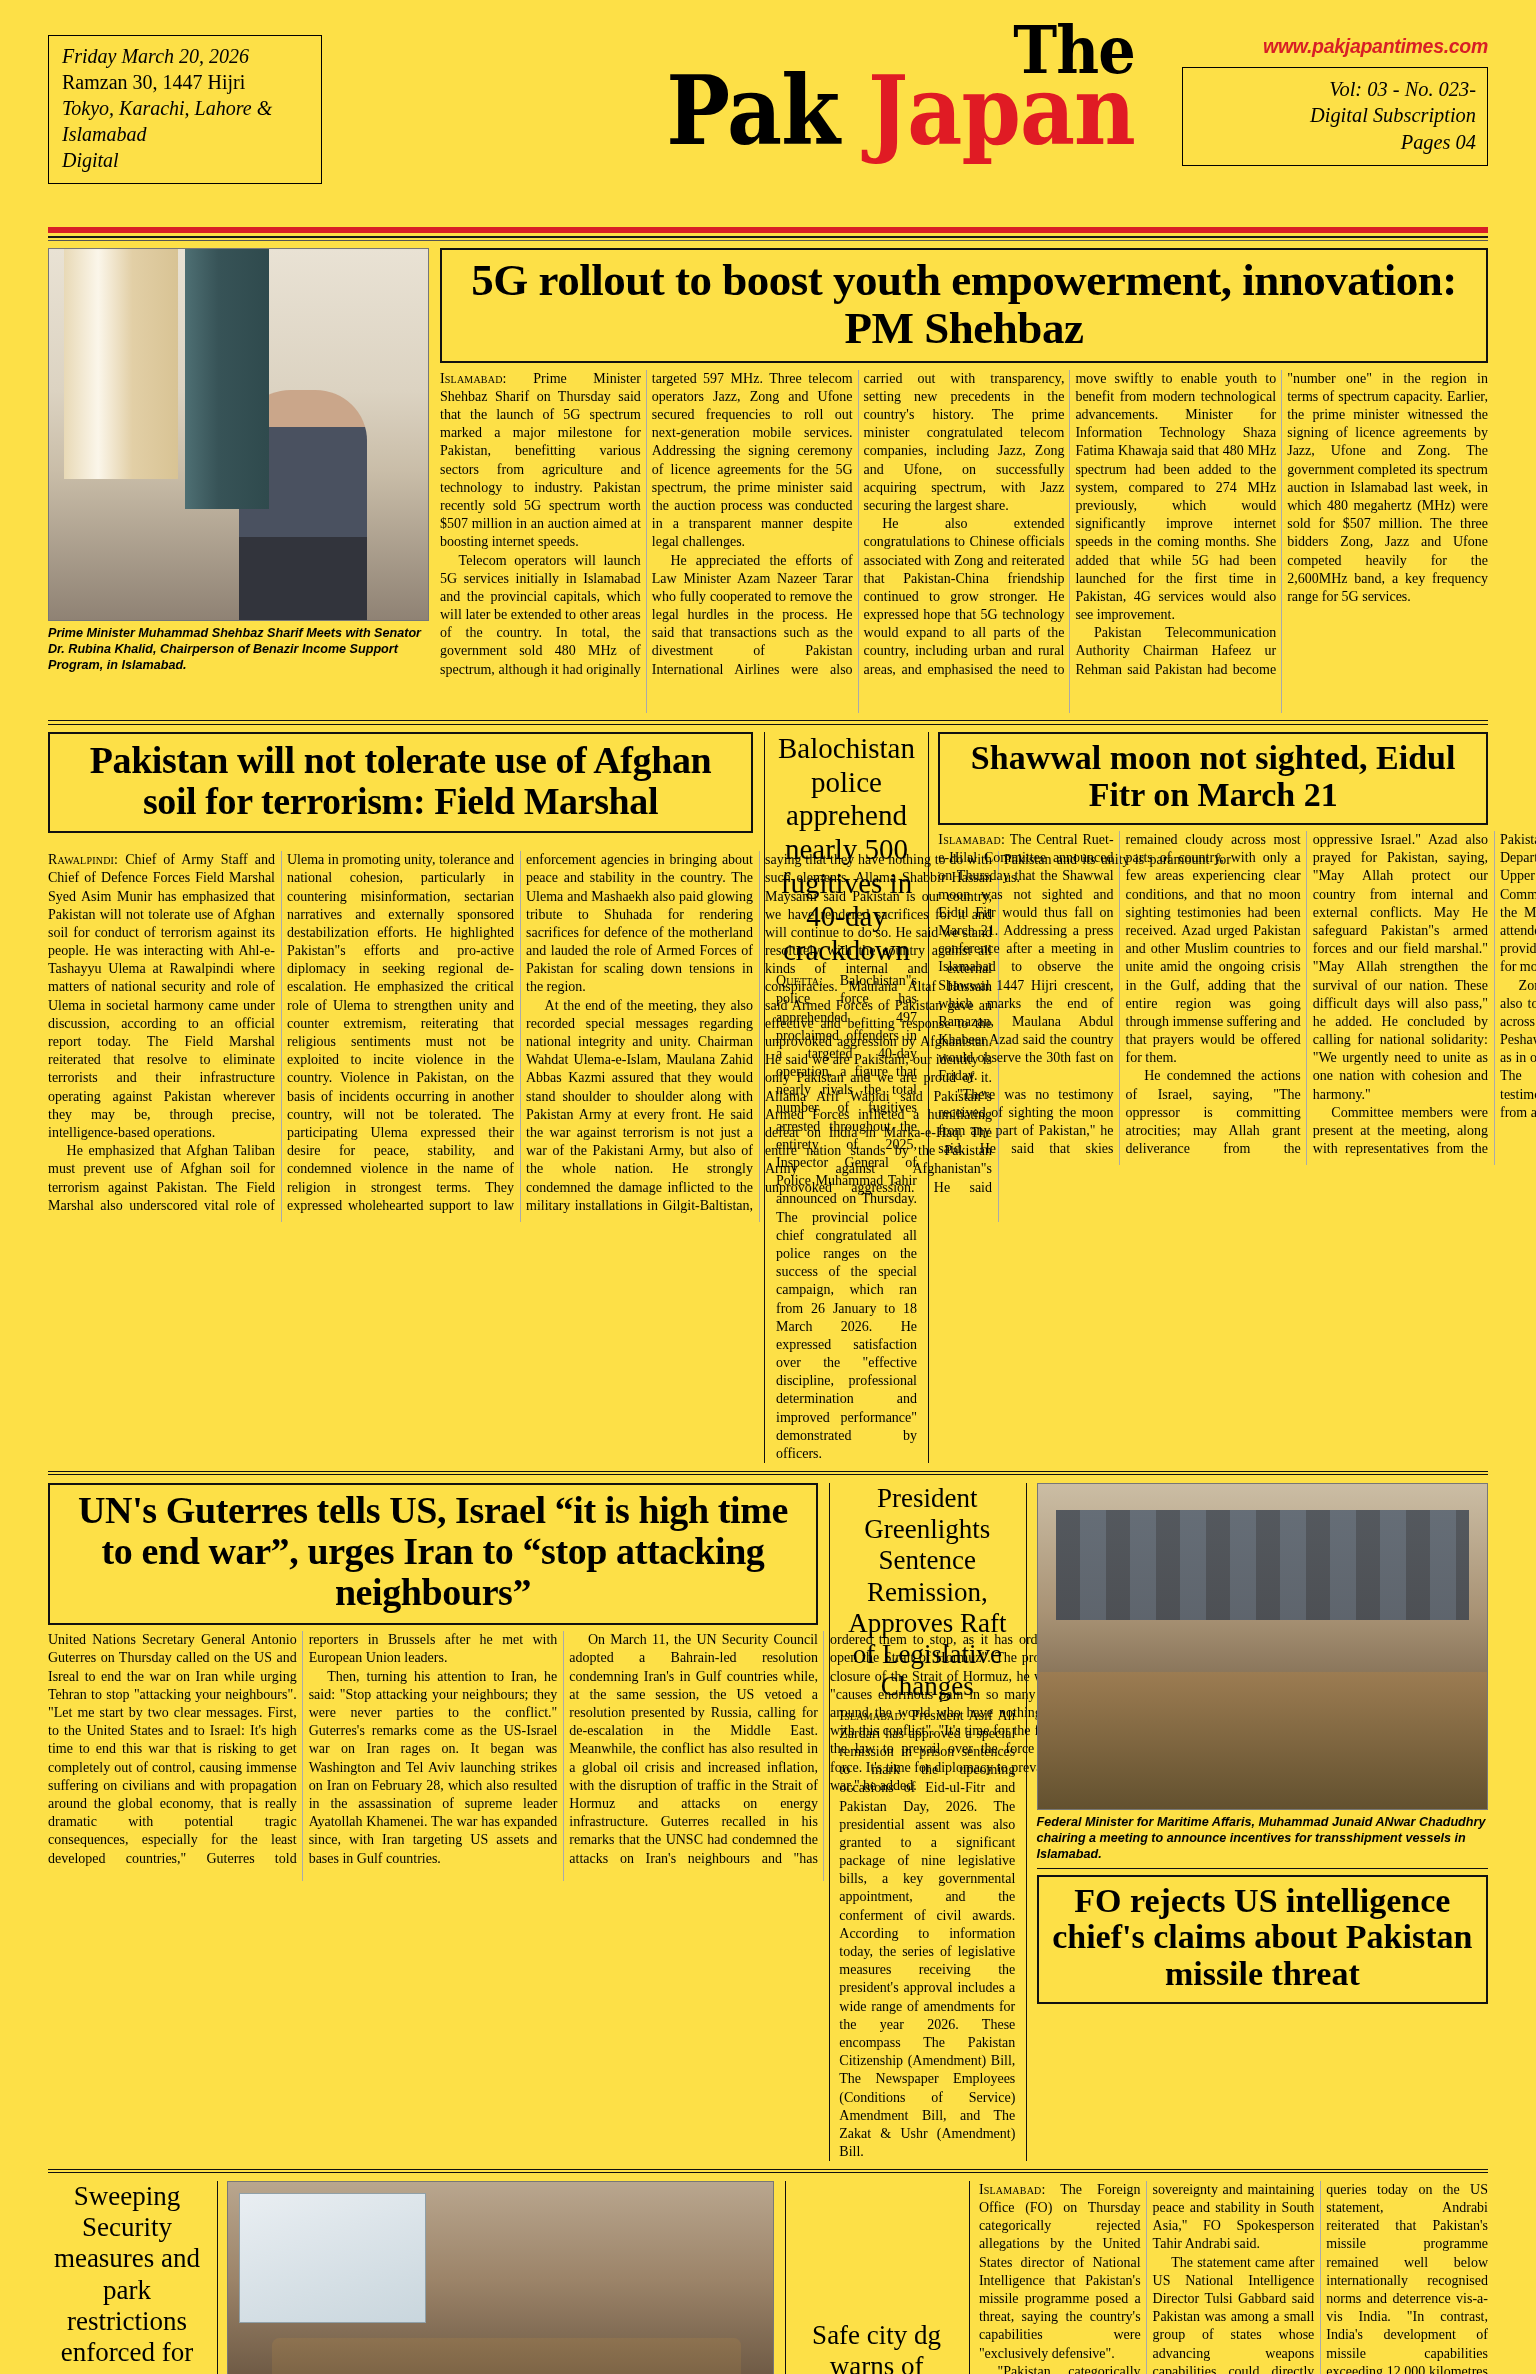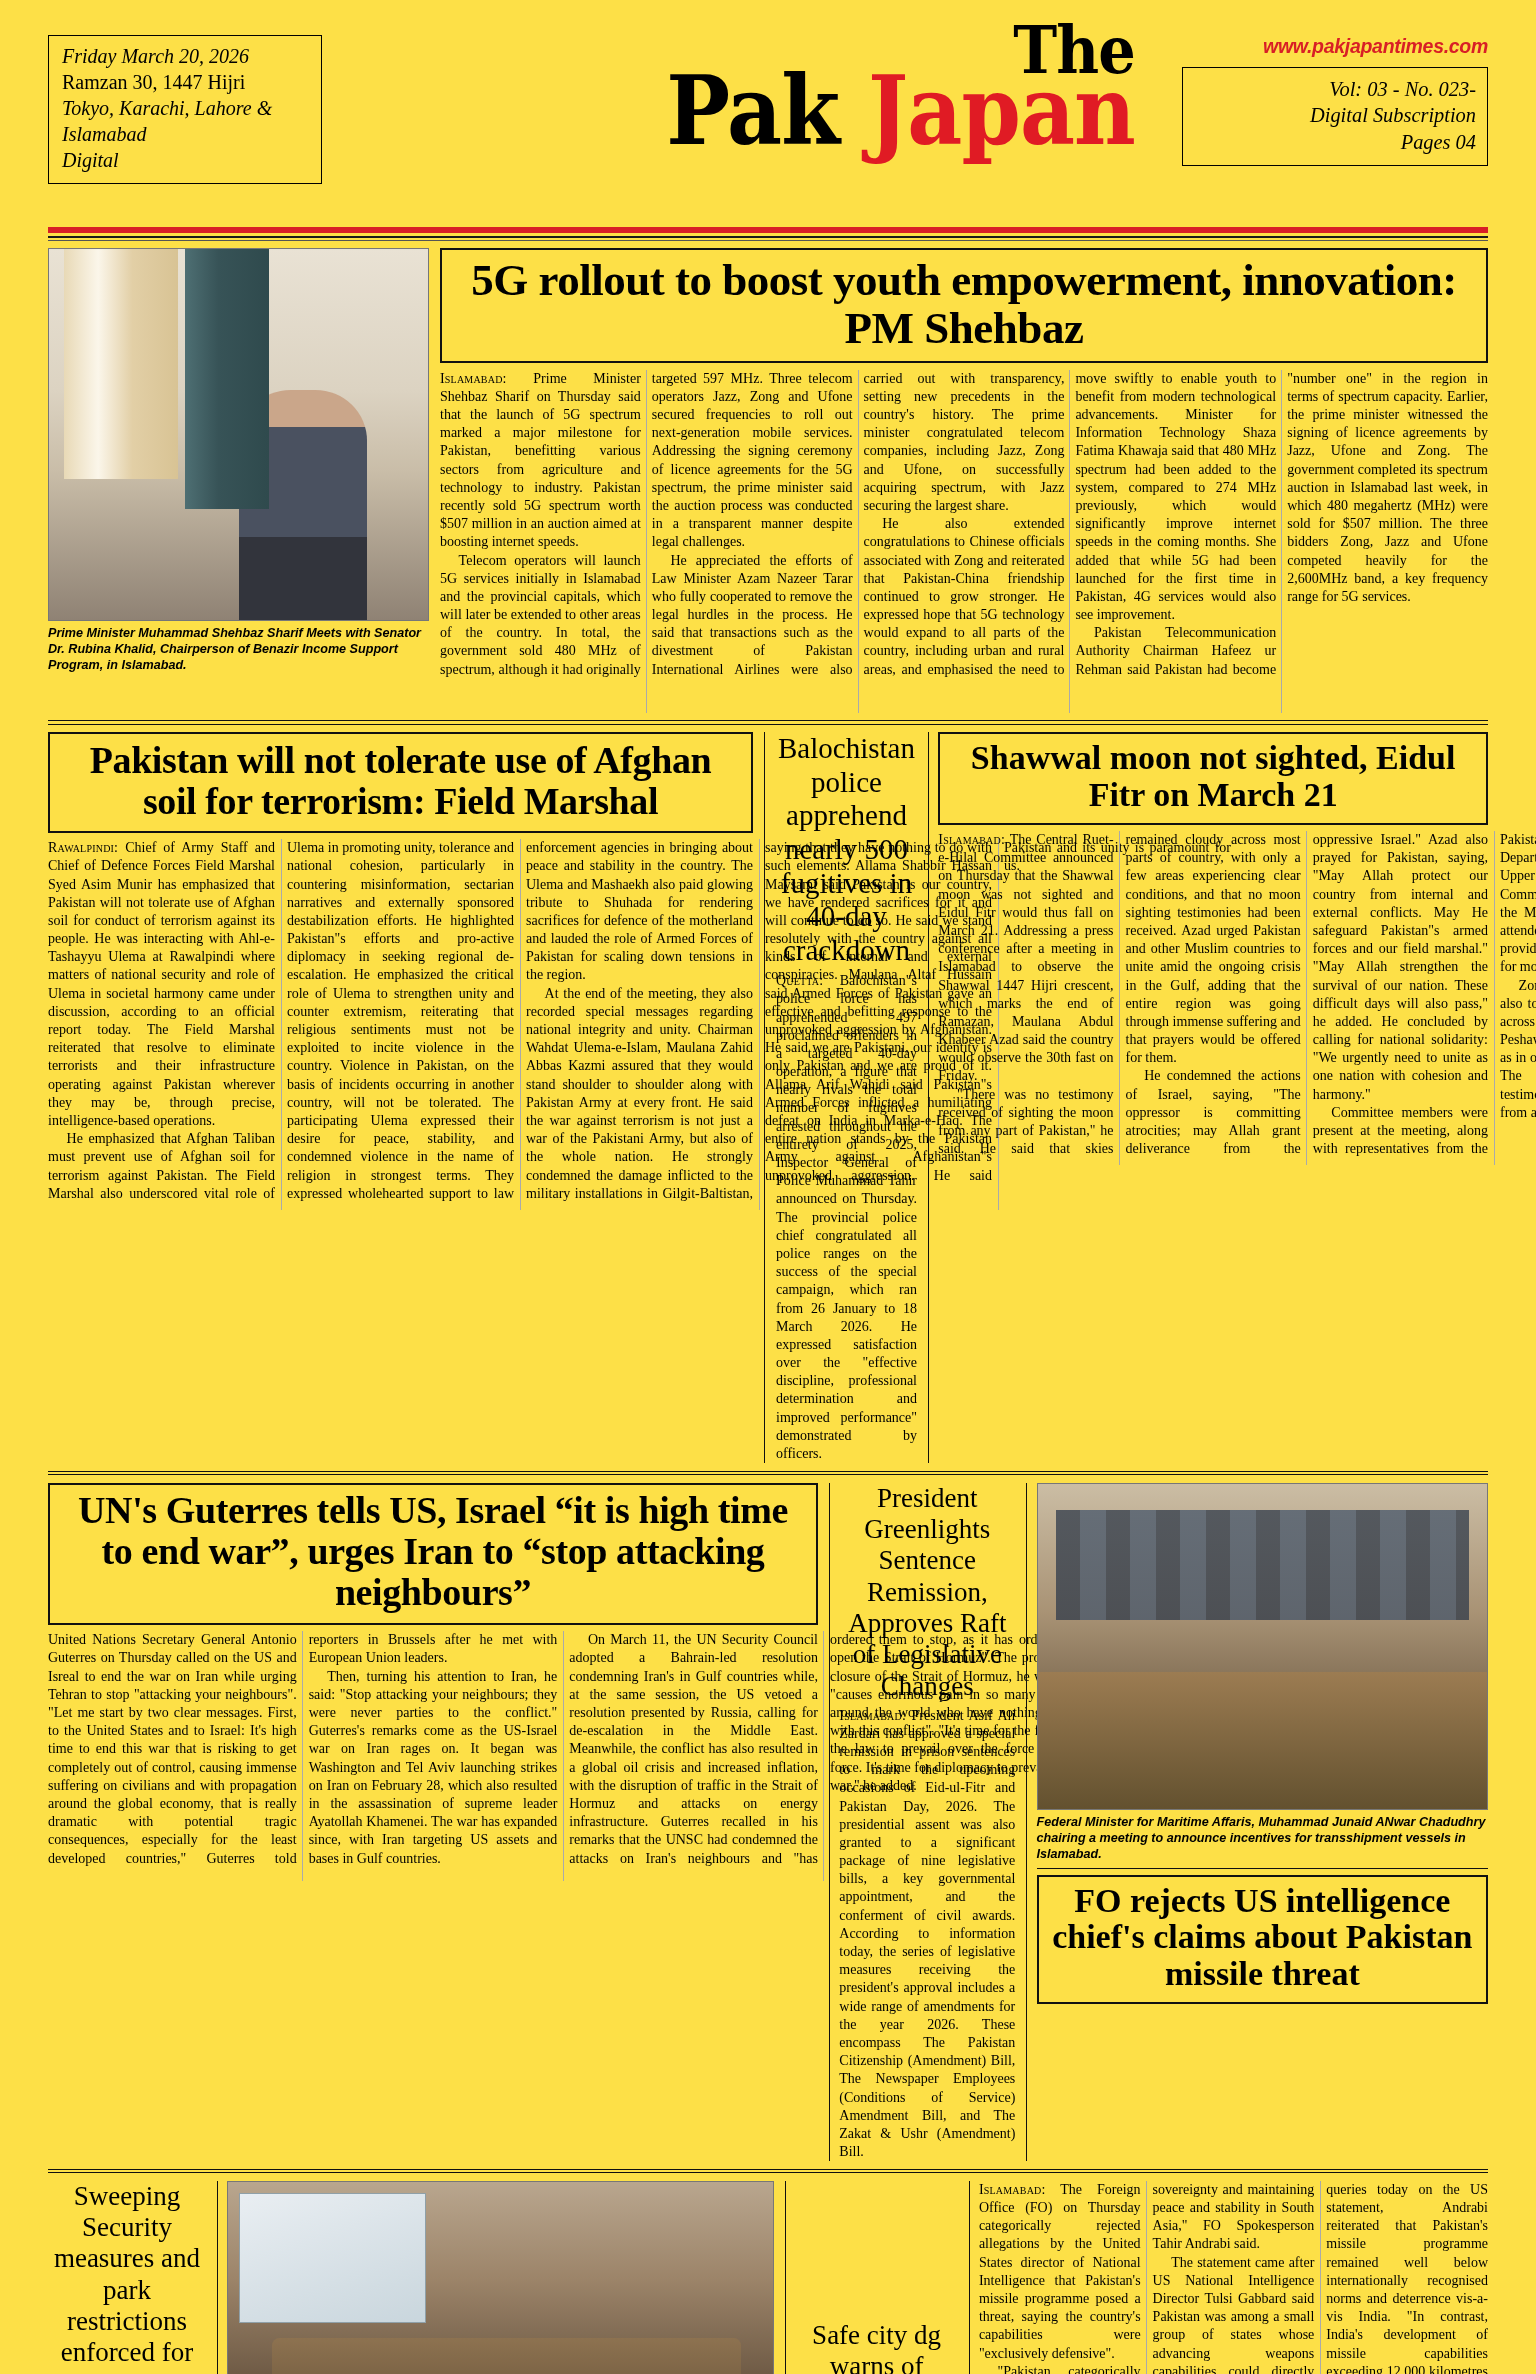--- a/index.html
+++ b/index.html
@@ -137,21 +137,21 @@
         <p>Pakistan Telecommunication Authority Chairman Hafeez ur Rehman said Pakistan had become "number one" in the region in terms of spectrum capacity. Earlier, the prime minister witnessed the signing of licence agreements by Jazz, Ufone and Zong. The government completed its spectrum auction in Islamabad last week, in which 480 megahertz (MHz) were sold for $507 million. The three bidders Zong, Jazz and Ufone competed heavily for the 2,600MHz band, a key frequency range for 5G services.</p>
       </div>
     </div>
   </div>
 
   <div class="hr-dbl"></div>
 
   <div class="flex" style="gap:11px;">
 
     <div style="width:705px;flex:none;">
-      <div class="hl-box" style="margin-bottom:6px;">
+      <div class="hl-box" style="margin-bottom:18px;">
         <h2 class="hl-lg">Pakistan will not tolerate use of Afghan soil for terrorism: Field Marshal</h2>
       </div>
       <div class="body-col cols3" style="height:371px;">
         <p class="first"><span class="dl">Rawalpindi:</span>
           <span>Chief of Army Staff and Chief of Defence Forces Field Marshal Syed Asim Munir has emphasized that Pakistan will not tolerate use of Afghan soil for conduct of terrorism against its people. He was interacting with Ahl-e-Tashayyu Ulema at Rawalpindi where matters of national security and role of Ulema in societal harmony came under discussion, according to an official report today. The Field Marshal reiterated that resolve to eliminate terrorists and their infrastructure operating against Pakistan wherever they may be, through precise, intelligence-based operations.</span></p>
         <p>He emphasized that Afghan Taliban must prevent use of Afghan soil for terrorism against Pakistan. The Field Marshal also underscored vital role of Ulema in promoting unity, tolerance and national cohesion, particularly in countering misinformation, sectarian narratives and externally sponsored destabilization efforts. He highlighted Pakistan"s efforts and pro-active diplomacy in seeking regional de-escalation. He emphasized the critical role of Ulema to strengthen unity and counter extremism, reiterating that religious sentiments must not be exploited to incite violence in the country. Violence in Pakistan, on the basis of incidents occurring in another country, will not be tolerated. The participating Ulema expressed their desire for peace, stability, and condemned violence in the name of religion in strongest terms. They expressed wholehearted support to law enforcement agencies in bringing about peace and stability in the country. The Ulema and Mashaekh also paid glowing tribute to Shuhada for rendering sacrifices for defence of the motherland and lauded the role of Armed Forces of Pakistan for scaling down tensions in the region.</p>
         <p>At the end of the meeting, they also recorded special messages regarding national integrity and unity. Chairman Wahdat Ulema-e-Islam, Maulana Zahid Abbas Kazmi assured that they would stand shoulder to shoulder along with Pakistan Army at every front. He said the war against terrorism is not just a war of the Pakistani Army, but also of the whole nation. He strongly condemned the damage inflicted to the military installations in Gilgit-Baltistan, saying that they have nothing to do with such elements. Allama Shabbir Hassan Maysami said Pakistan is our country, we have rendered sacrifices for it and will continue to do so. He said we stand resolutely with the country against all kinds of internal and external conspiracies. Maulana Altaf Hussain said Armed Forces of Pakistan gave an effective and befitting response to the unprovoked aggression by Afghanistan. He said we are Pakistani, our identity is only Pakistan and we are proud of it. Allama Arif Wahidi said Pakistan"s Armed Forces inflicted a humiliating defeat on India in Marka-e-Haq. The entire nation stands by the Pakistan Army against Afghanistan"s unprovoked aggression. He said Pakistan and its unity is paramount for us.</p>
       </div>
     </div>
 

